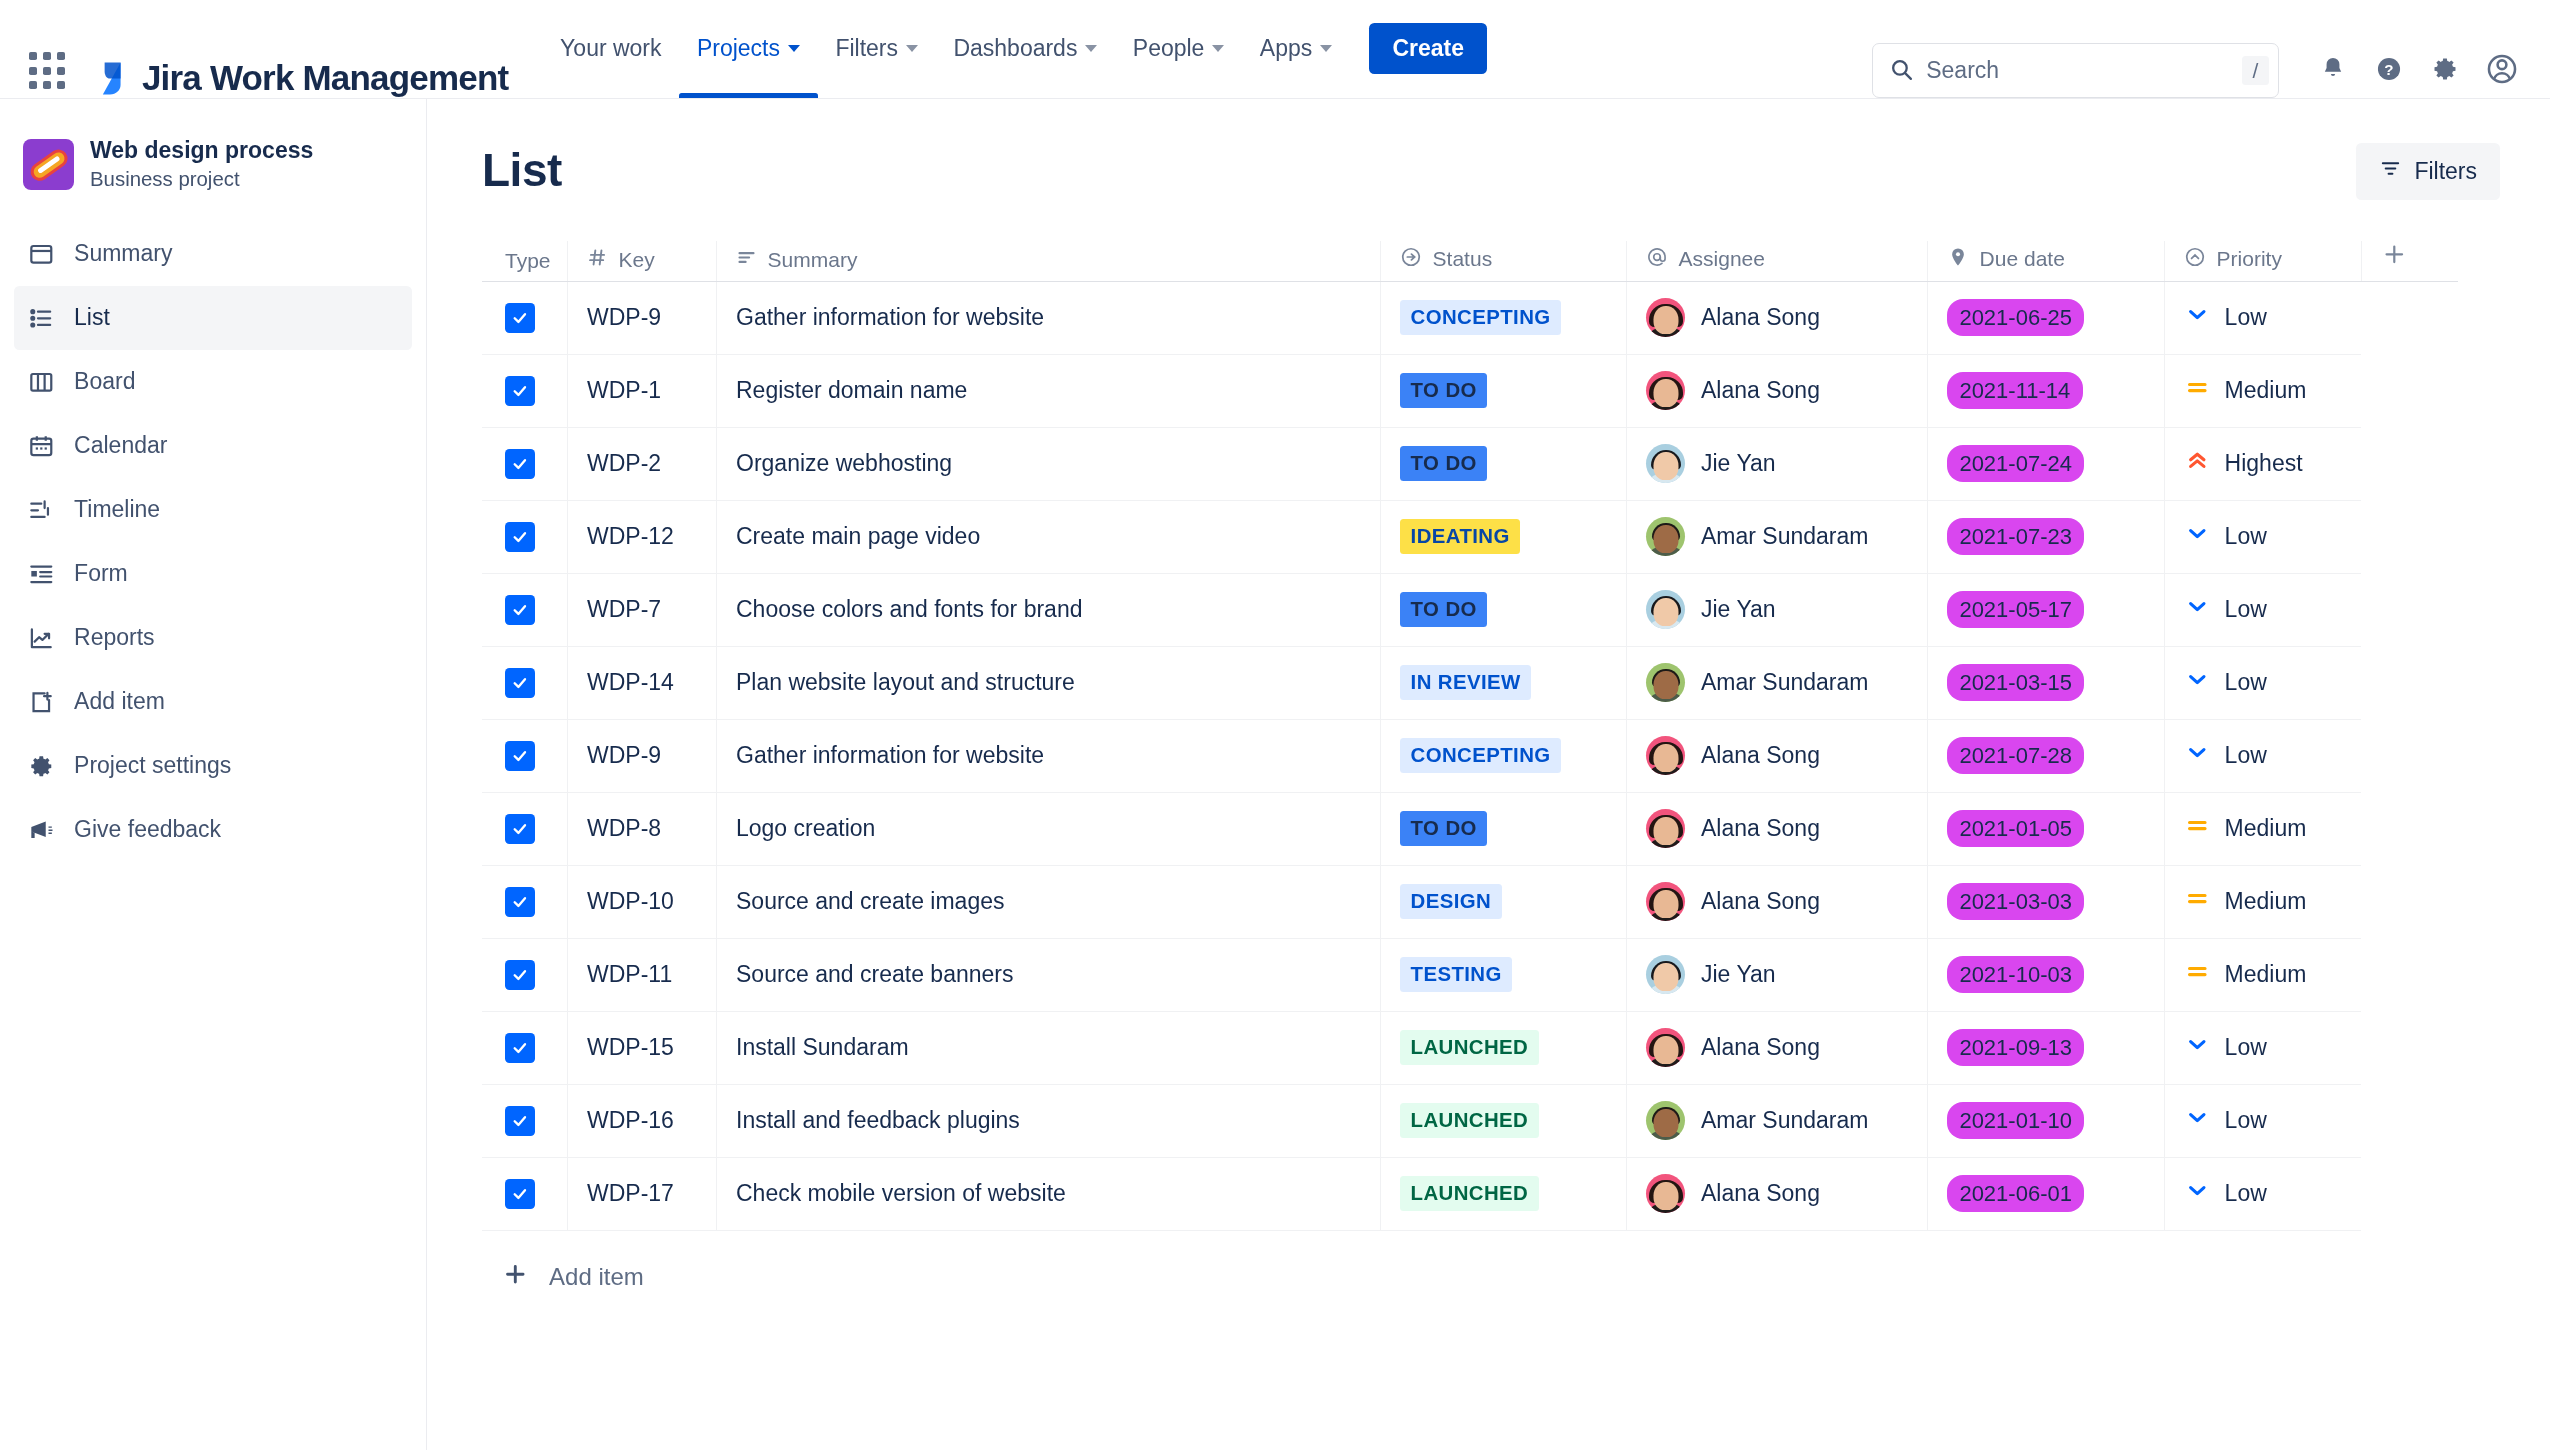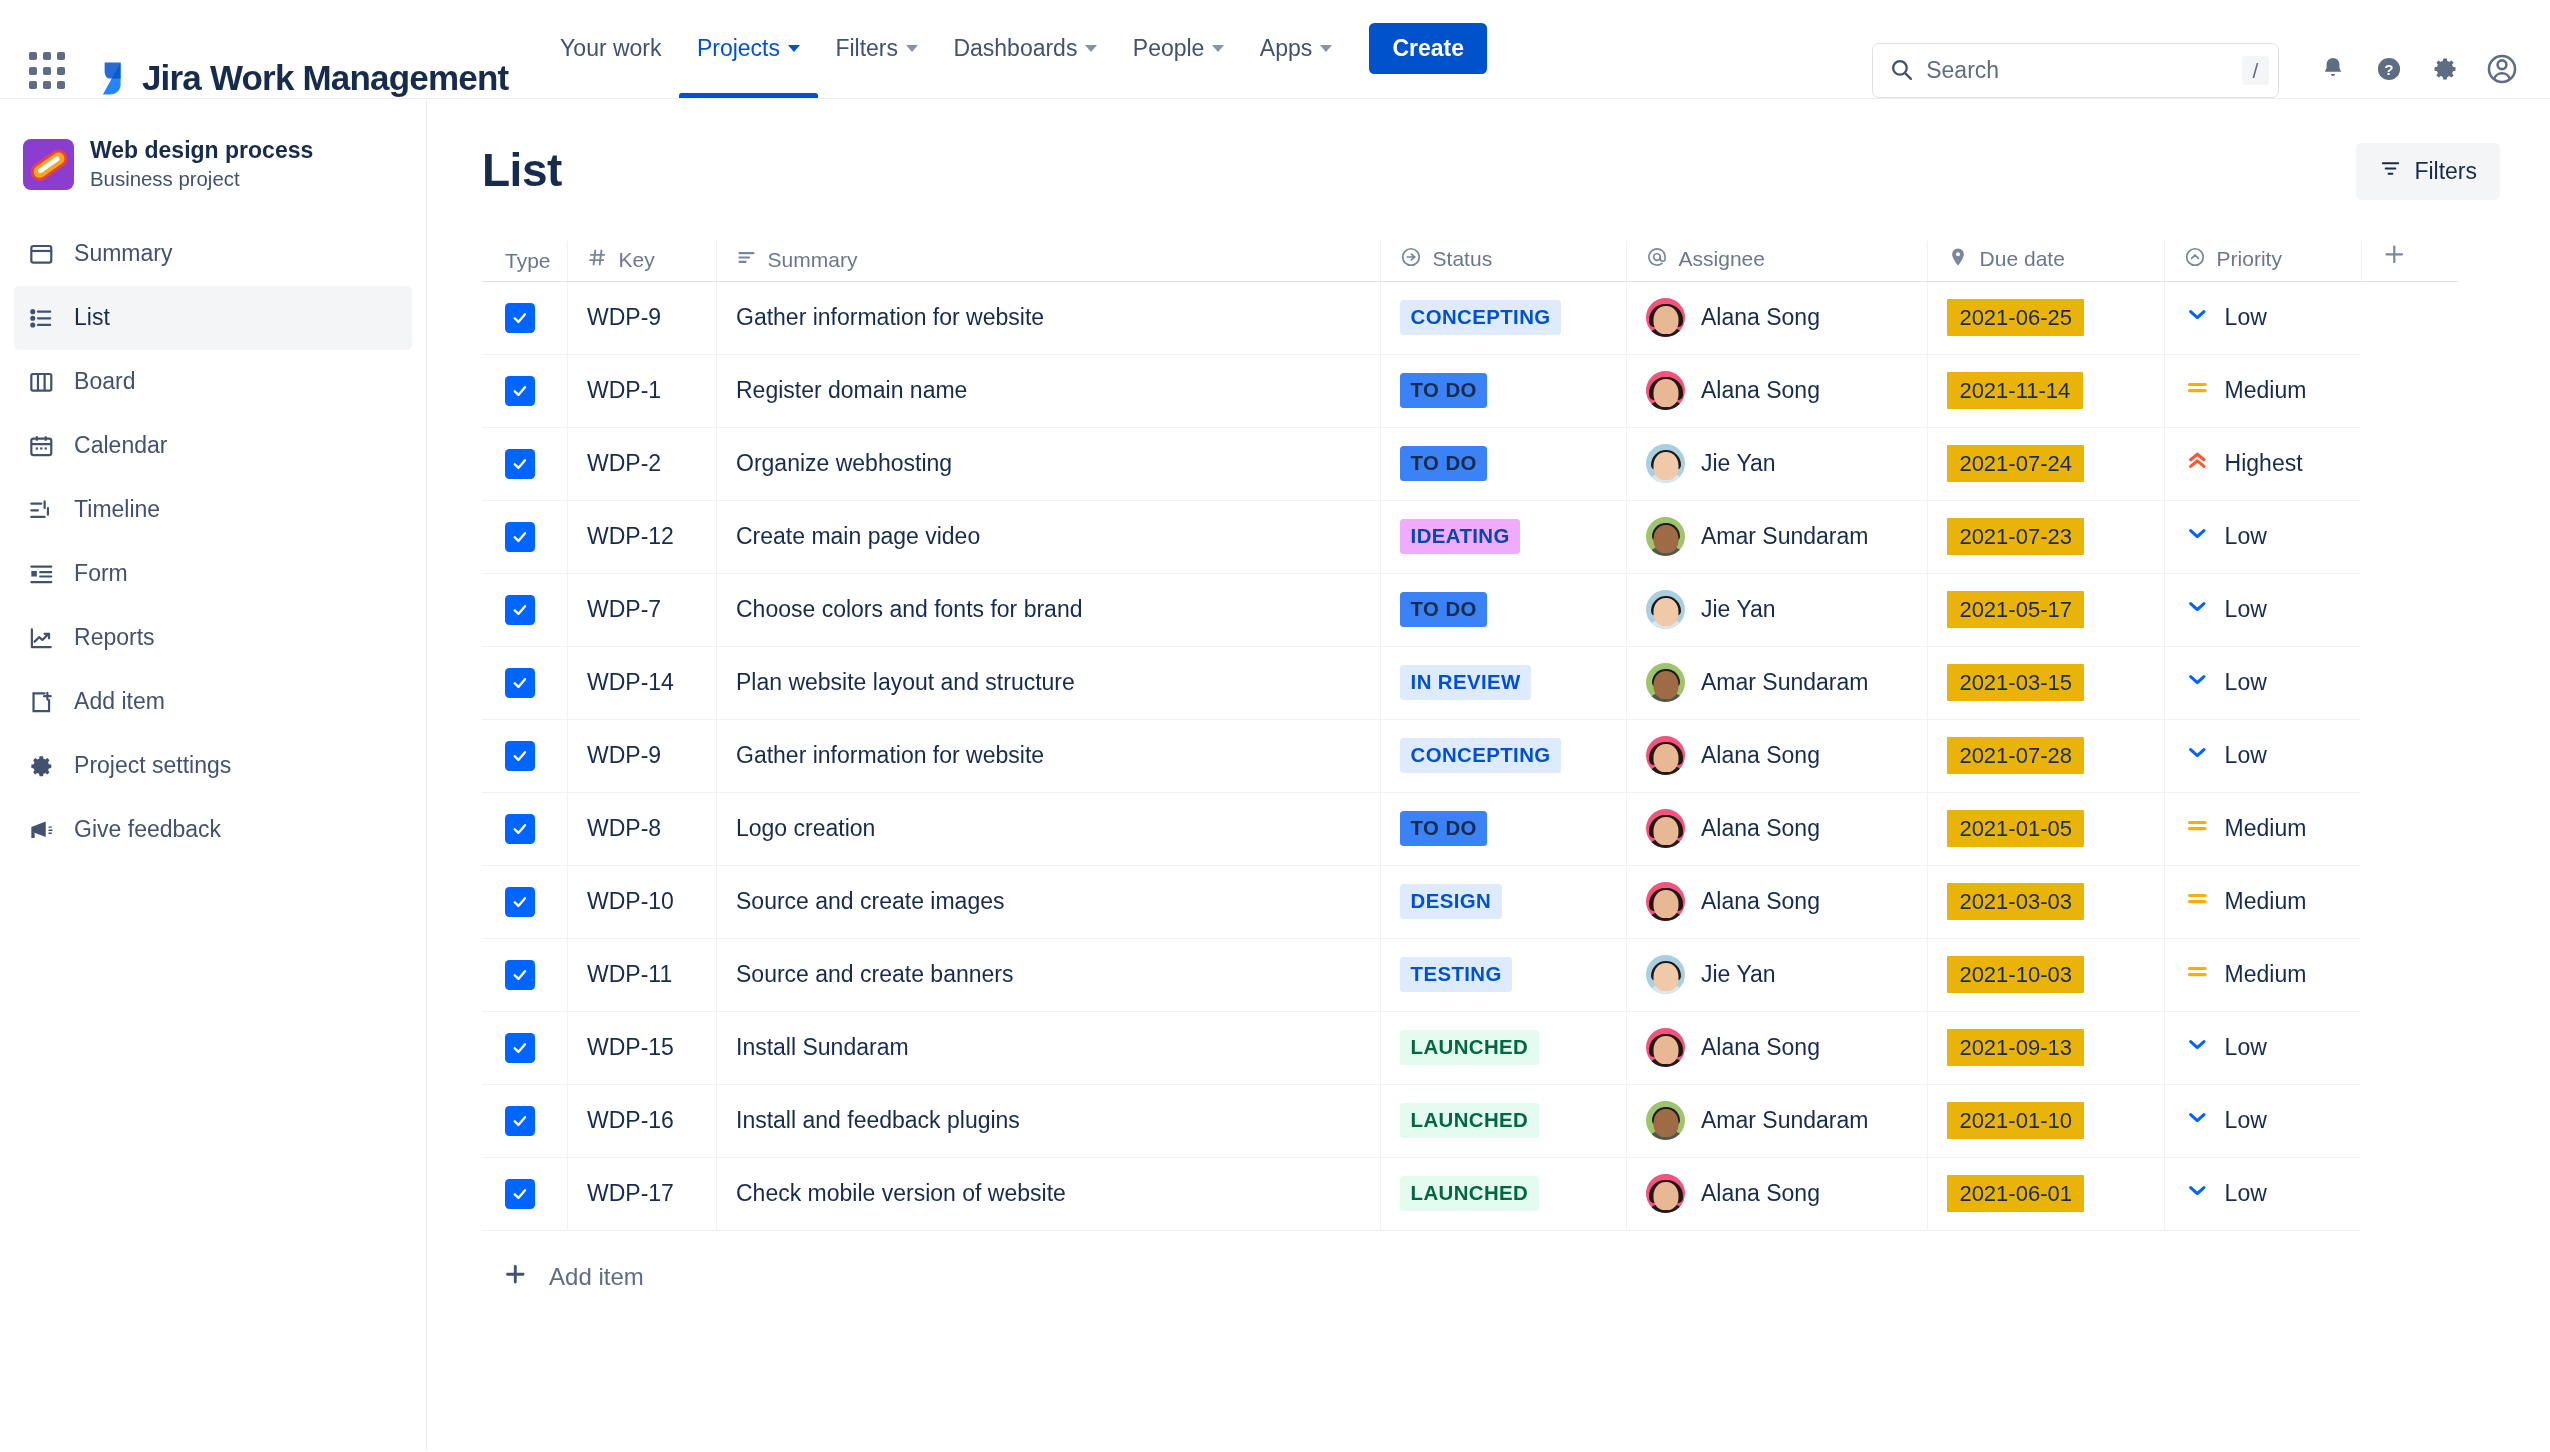--- a/index.html
+++ b/index.html
@@ -165,21 +165,21 @@
   .cb {
     width: 30px; height: 30px; border-radius: 4.4px; background: #0065ff;
     display: flex; align-items: center; justify-content: center; cursor: pointer;
   }
   .key-cell { color: #7a869a; font-size: 22px; }
 
   .badge {
     display: inline-block; font-size: 20.4px; font-weight: 700; letter-spacing: 0.4px;
     border-radius: 3.5px; padding: 4.4px 10.6px; line-height: 1.25;
   }
-  .badge.blue   { background: #f0abfc; color: #0747a6; }
+  .badge.blue   { background: #fde047; color: #0747a6; }
   .badge.bluebr { background: #deebff; color: #0052cc; }
   .badge.grey   { background: #3b82f6; color: #172b4d; }
   .badge.green  { background: #e3fcef; color: #006644; }
 
   .assg { display: flex; align-items: center; gap: 16px; }
   .avatar {
     width: 39px; height: 39px; border-radius: 50%; flex-shrink: 0;
     position: relative; overflow: hidden;
   }
   .avatar .face {
@@ -200,22 +200,22 @@
   .avatar.jie   { background: #a9cfe0; }
   .avatar.jie .face { background: #f0c9a8; }
   .avatar.jie .hair { background: #17181c; width: 30px; height: 19.5px; }
   .avatar.jie .body { background: #d8e8f0; }
   .avatar.amar  { background: #9ec46e; }
   .avatar.amar .face { background: #9e6b46; }
   .avatar.amar .hair { background: #1d1a17; width: 28px; height: 17.7px; }
   .avatar.amar .body { background: #4d5c4a; }
 
   .date-pill {
-    display: inline-block; background: #eab308; color: #172b4d;
-    border-radius: 1px; padding: 5.3px 12.4px; font-size: 22px;
+    display: inline-block; background: #d946ef; color: #172b4d;
+    border-radius: 16px; padding: 5.3px 12.4px; font-size: 22px;
   }
 
   .prio { display: flex; align-items: center; gap: 14px; font-size: 23px; color: #172b4d; }
 
   .addrow {
     display: flex; align-items: center; gap: 21px; margin-top: 30px;
     padding-left: 19.5px; font-size: 24px; color: #5e6c84; cursor: pointer;
   }
 </style>
 </head>

